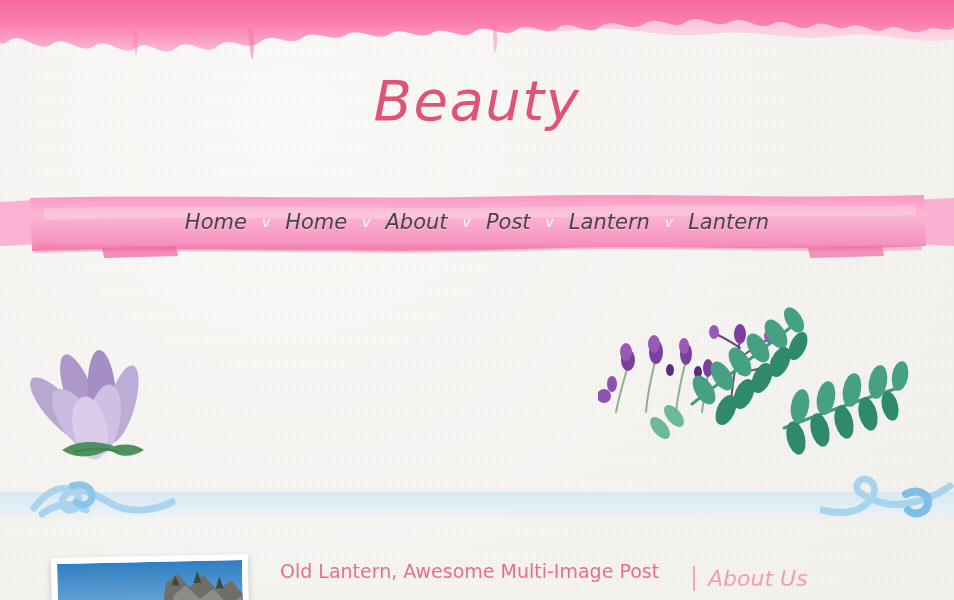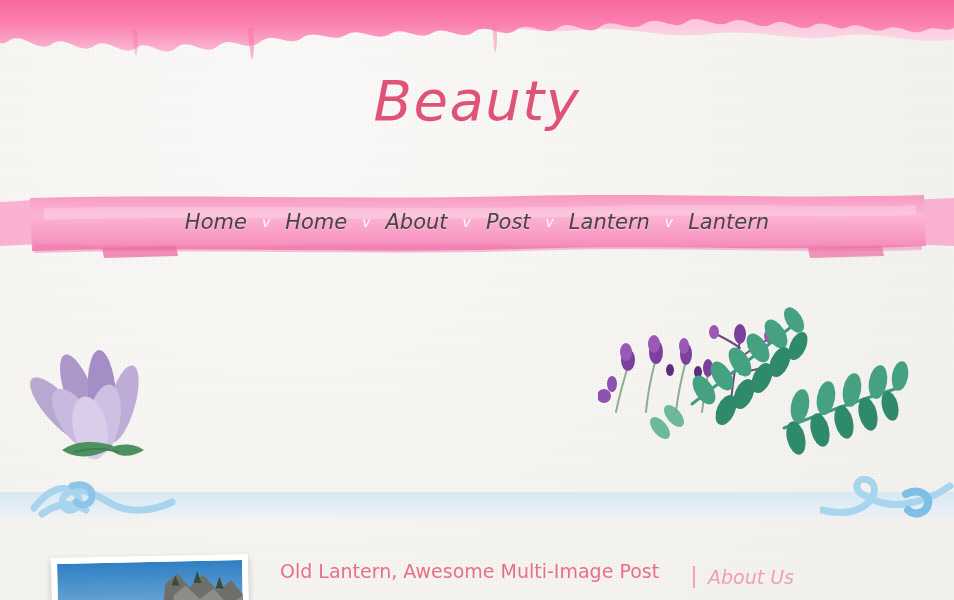--- a/index.html
+++ b/index.html
@@ -95,21 +95,21 @@
     color:#e96f86;
     white-space:nowrap;
     cursor:pointer;
   }
   .about-block {
     position:absolute; left:693px; top:566px;
     padding-left:13px;
     border-left:2px solid #f0a8b8;
   }
   .about-title {
-    font-size:19px; font-style:italic;
+    font-size:22px; font-style:italic;
     color:#f09fb2;
     white-space:nowrap;
   }
 </style>
 </head>
 <body>
 
 <div class="page">
 
   <div class="topwash">

